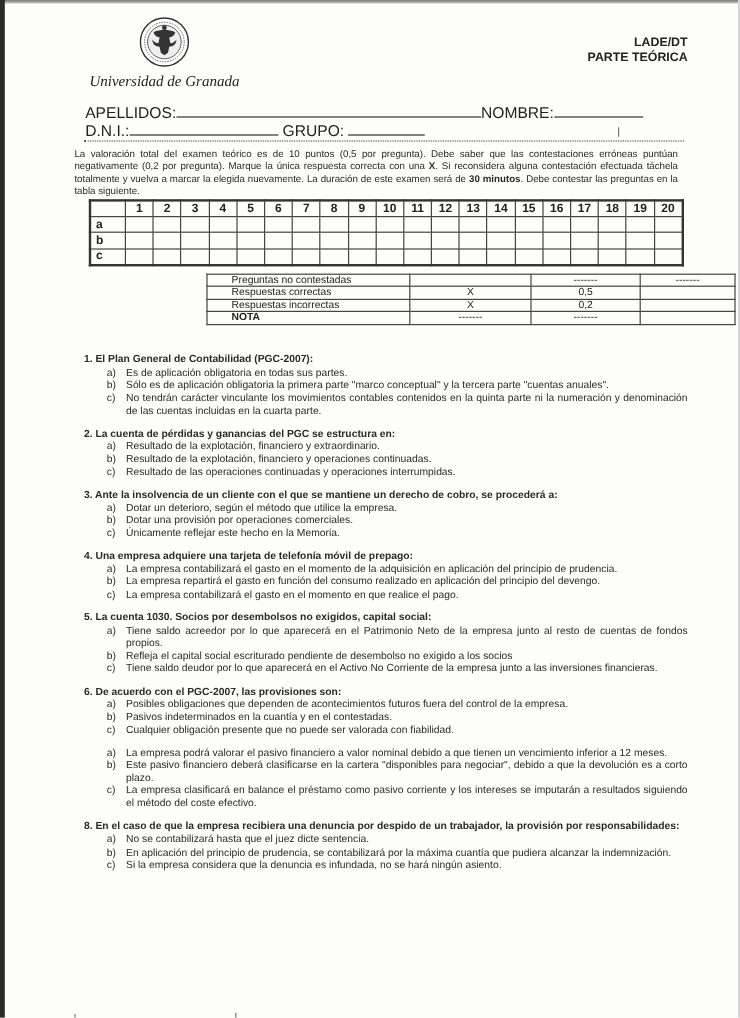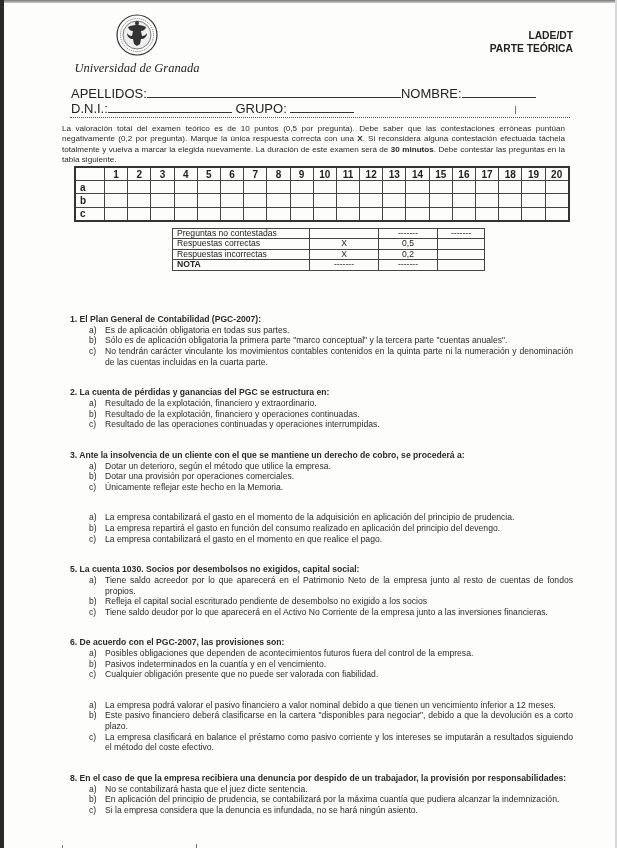--- a/index.html
+++ b/index.html
@@ -27,30 +27,30 @@
   .dotted-rule { position: absolute; left: 70px; top: 117px; width: 500px; border-top: 1px dotted #555; }
 
   .instructions { position: absolute; left: 62px; top: 124px; width: 503px; font-size: 8.1px; line-height: 10.4px; text-align: justify; color: #2a2a2a; }
 
   .answer-grid { position: absolute; left: 74px; top: 166px; border-collapse: collapse; font-size: 10px; font-weight: bold; }
   .answer-grid td { border: 1px solid #444; height: 12.2px; width: 22.2px; padding: 0; text-align: center; color: #222; }
   .answer-grid td.rowlabel { width: 24px; text-align: left; padding-left: 4px; }
   .answer-grid { border: 2px solid #333; }
 
   .score-table { position: absolute; left: 172px; top: 228px; border-collapse: collapse; font-size: 8.6px; }
-  .score-table td { border: 1px solid #444; height: 9.4px; padding: 0 4px; color: #222; line-height: 9.4px; }
+  .score-table td { border: 1px solid #444; height: 9.4px; padding: 0 20px; color: #222; line-height: 9.4px; }
   .score-table td.c1 { width: 128px; }
   .score-table td.c2 { width: 60px; text-align: center; }
   .score-table td.c3 { width: 50px; text-align: center; }
   .score-table td.c4 { width: 38px; text-align: center; }
   .score-table tr.bold td.c1 { font-weight: bold; }
   .score-table { border: 1.5px solid #333; }
 
   .questions { position: absolute; left: 70px; top: 294px; width: 503px; font-size: 8.6px; color: #2a2a2a; }
-  .question { margin-bottom: 8.5px; margin-top: 20px; }
+  .question { margin-bottom: 8.5px; }
   .q-title { font-weight: bold; line-height: 10.8px; text-align: justify; padding-left: 13px; text-indent: -13px; }
   .opt { display: flex; line-height: 10.6px; padding-left: 19px; text-align: justify; }
   .opt-letter { width: 16px; flex: 0 0 16px; }
   .opt-text { flex: 1; }
 
   .scan-tick { position: absolute; width: 1px; background: #777; }
 </style>
 </head>
 <body>
 
@@ -258,20 +258,21 @@
       <div class="opt">
         <span class="opt-letter">b)</span>
         <span class="opt-text">Dotar una provisión por operaciones comerciales.</span>
       </div>
       <div class="opt">
         <span class="opt-letter">c)</span>
         <span class="opt-text">Únicamente reflejar este hecho en la Memoria.</span>
       </div>
     </div>
     <div class="question">
+      <div class="q-title"><span>4.</span> <span>Una empresa adquiere una tarjeta de telefonía móvil de prepago:</span></div>
       <div class="opt">
         <span class="opt-letter">a)</span>
         <span class="opt-text">La empresa contabilizará el gasto en el momento de la adquisición en aplicación del principio de prudencia.</span>
       </div>
       <div class="opt">
         <span class="opt-letter">b)</span>
         <span class="opt-text">La empresa repartirá el gasto en función del consumo realizado en aplicación del principio del devengo.</span>
       </div>
       <div class="opt">
         <span class="opt-letter">c)</span>
@@ -294,21 +295,21 @@
       </div>
     </div>
     <div class="question">
       <div class="q-title"><span>6.</span> <span>De acuerdo con el PGC-2007, las provisiones son:</span></div>
       <div class="opt">
         <span class="opt-letter">a)</span>
         <span class="opt-text">Posibles obligaciones que dependen de acontecimientos futuros fuera del control de la empresa.</span>
       </div>
       <div class="opt">
         <span class="opt-letter">b)</span>
-        <span class="opt-text">Pasivos indeterminados en la cuantía y en el vencimiento.</span>
+        <span class="opt-text">Pasivos indeterminados en la cuantía y en el contestadas.</span>
       </div>
       <div class="opt">
         <span class="opt-letter">c)</span>
         <span class="opt-text">Cualquier obligación presente que no puede ser valorada con fiabilidad.</span>
       </div>
     </div>
     <div class="question">
       <div class="opt">
         <span class="opt-letter">a)</span>
         <span class="opt-text">La empresa podrá valorar el pasivo financiero a valor nominal debido a que tienen un vencimiento inferior a 12 meses.</span>

